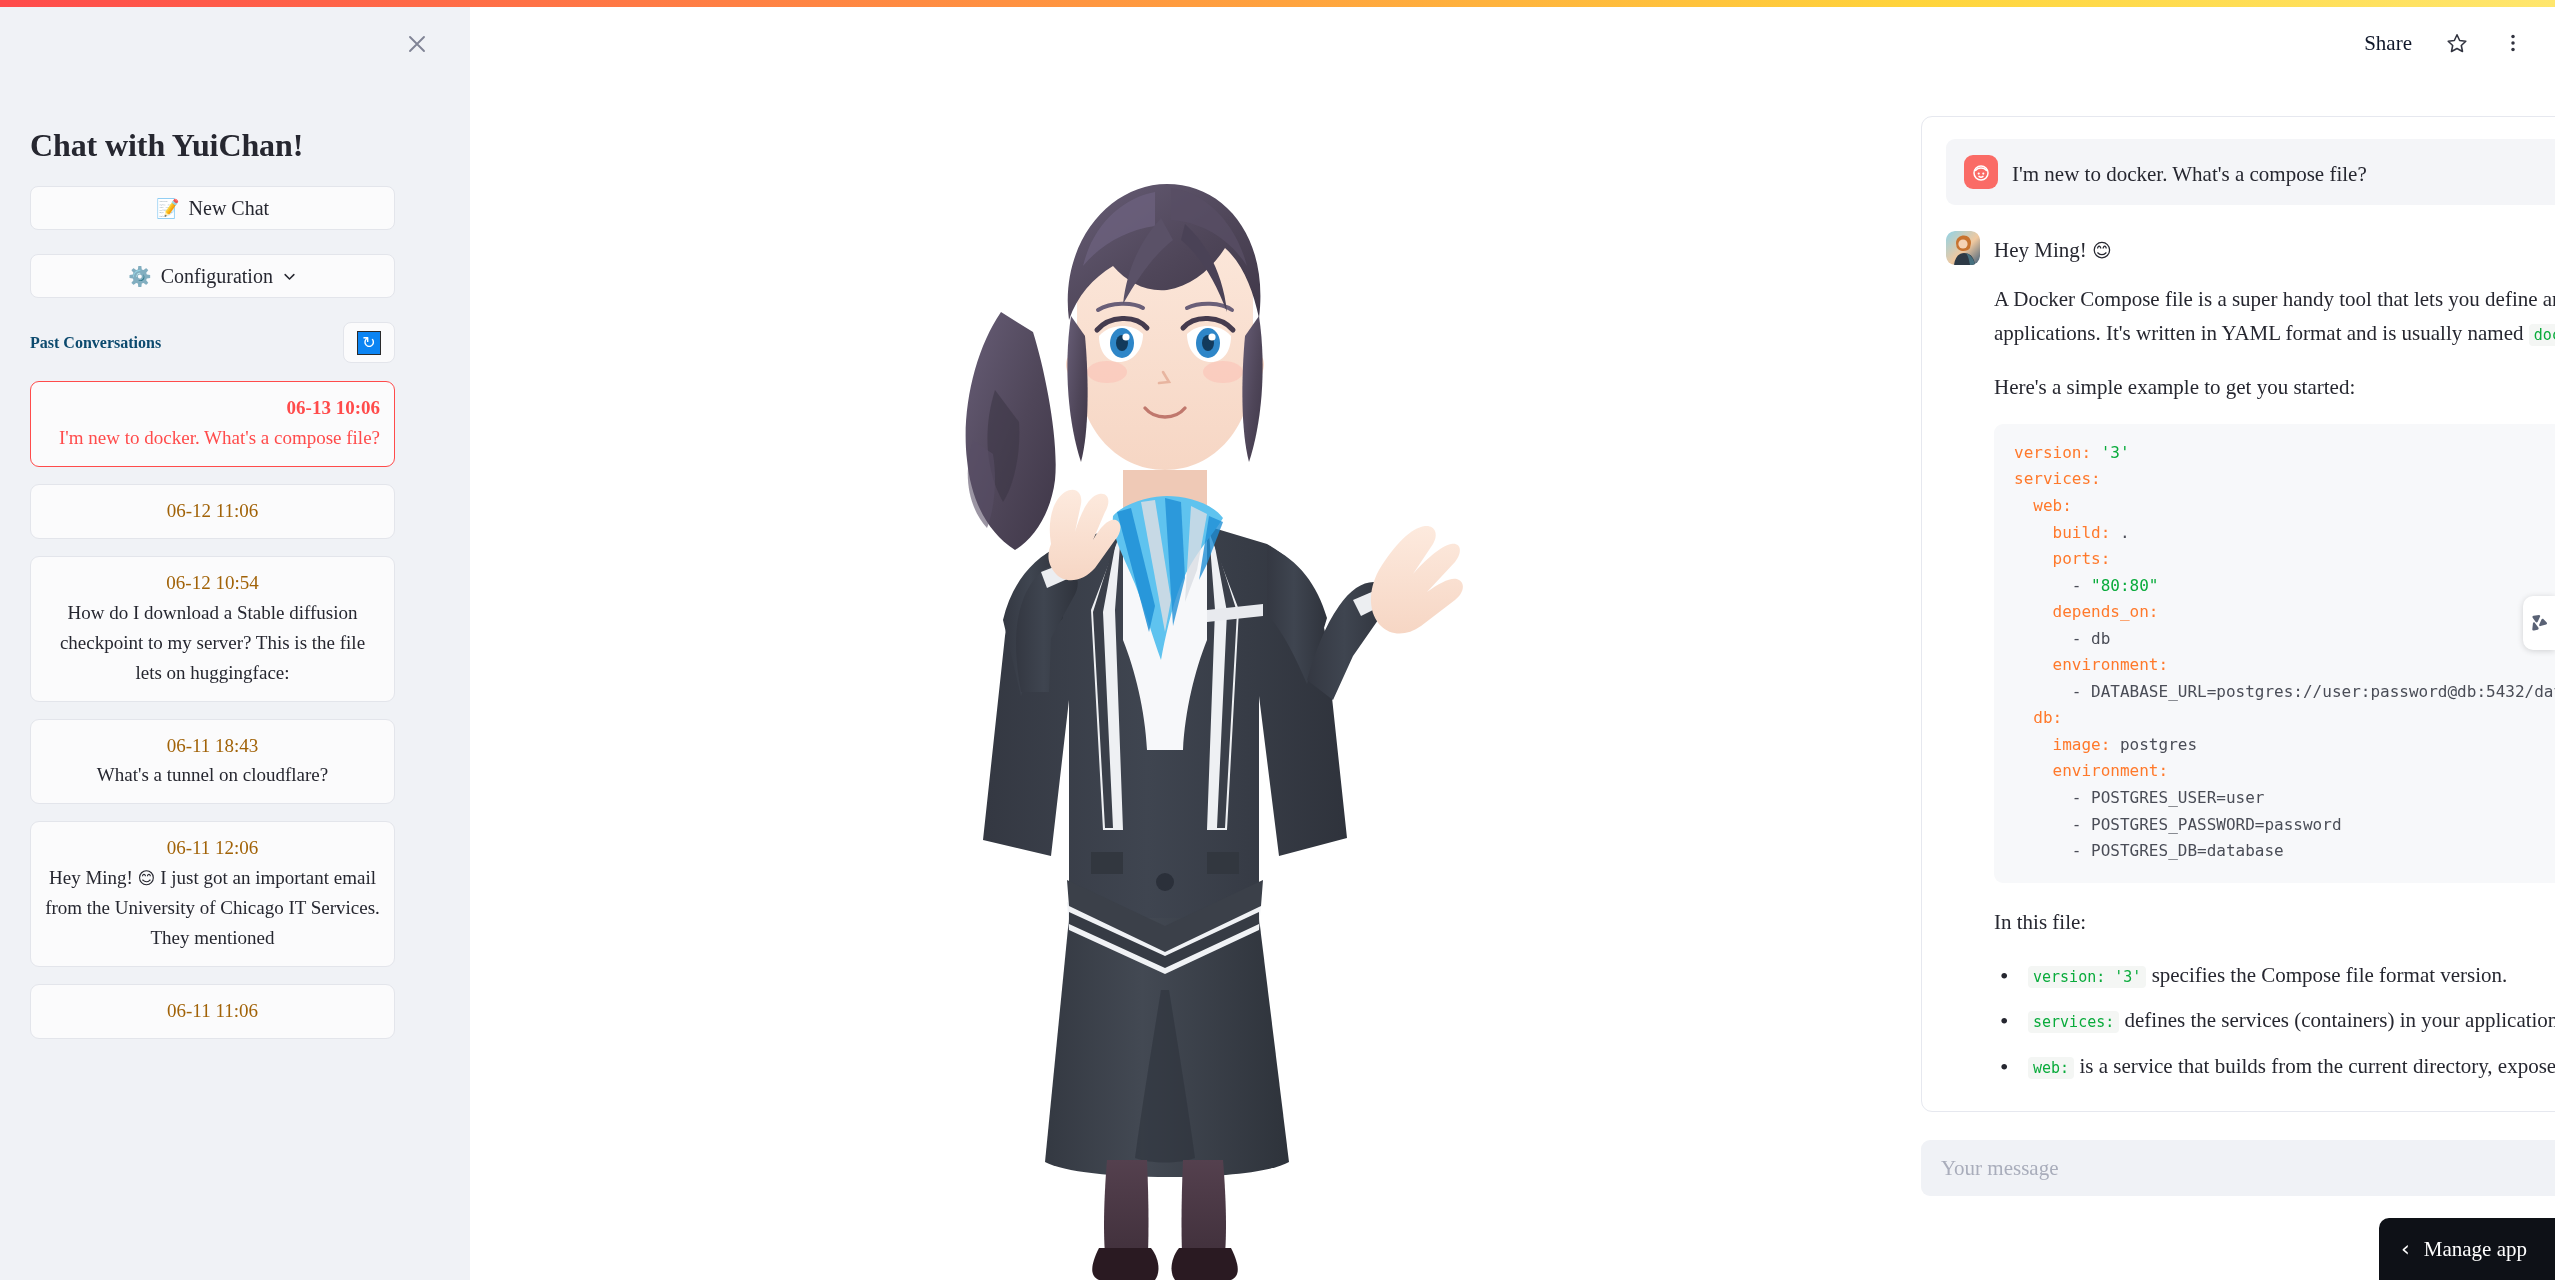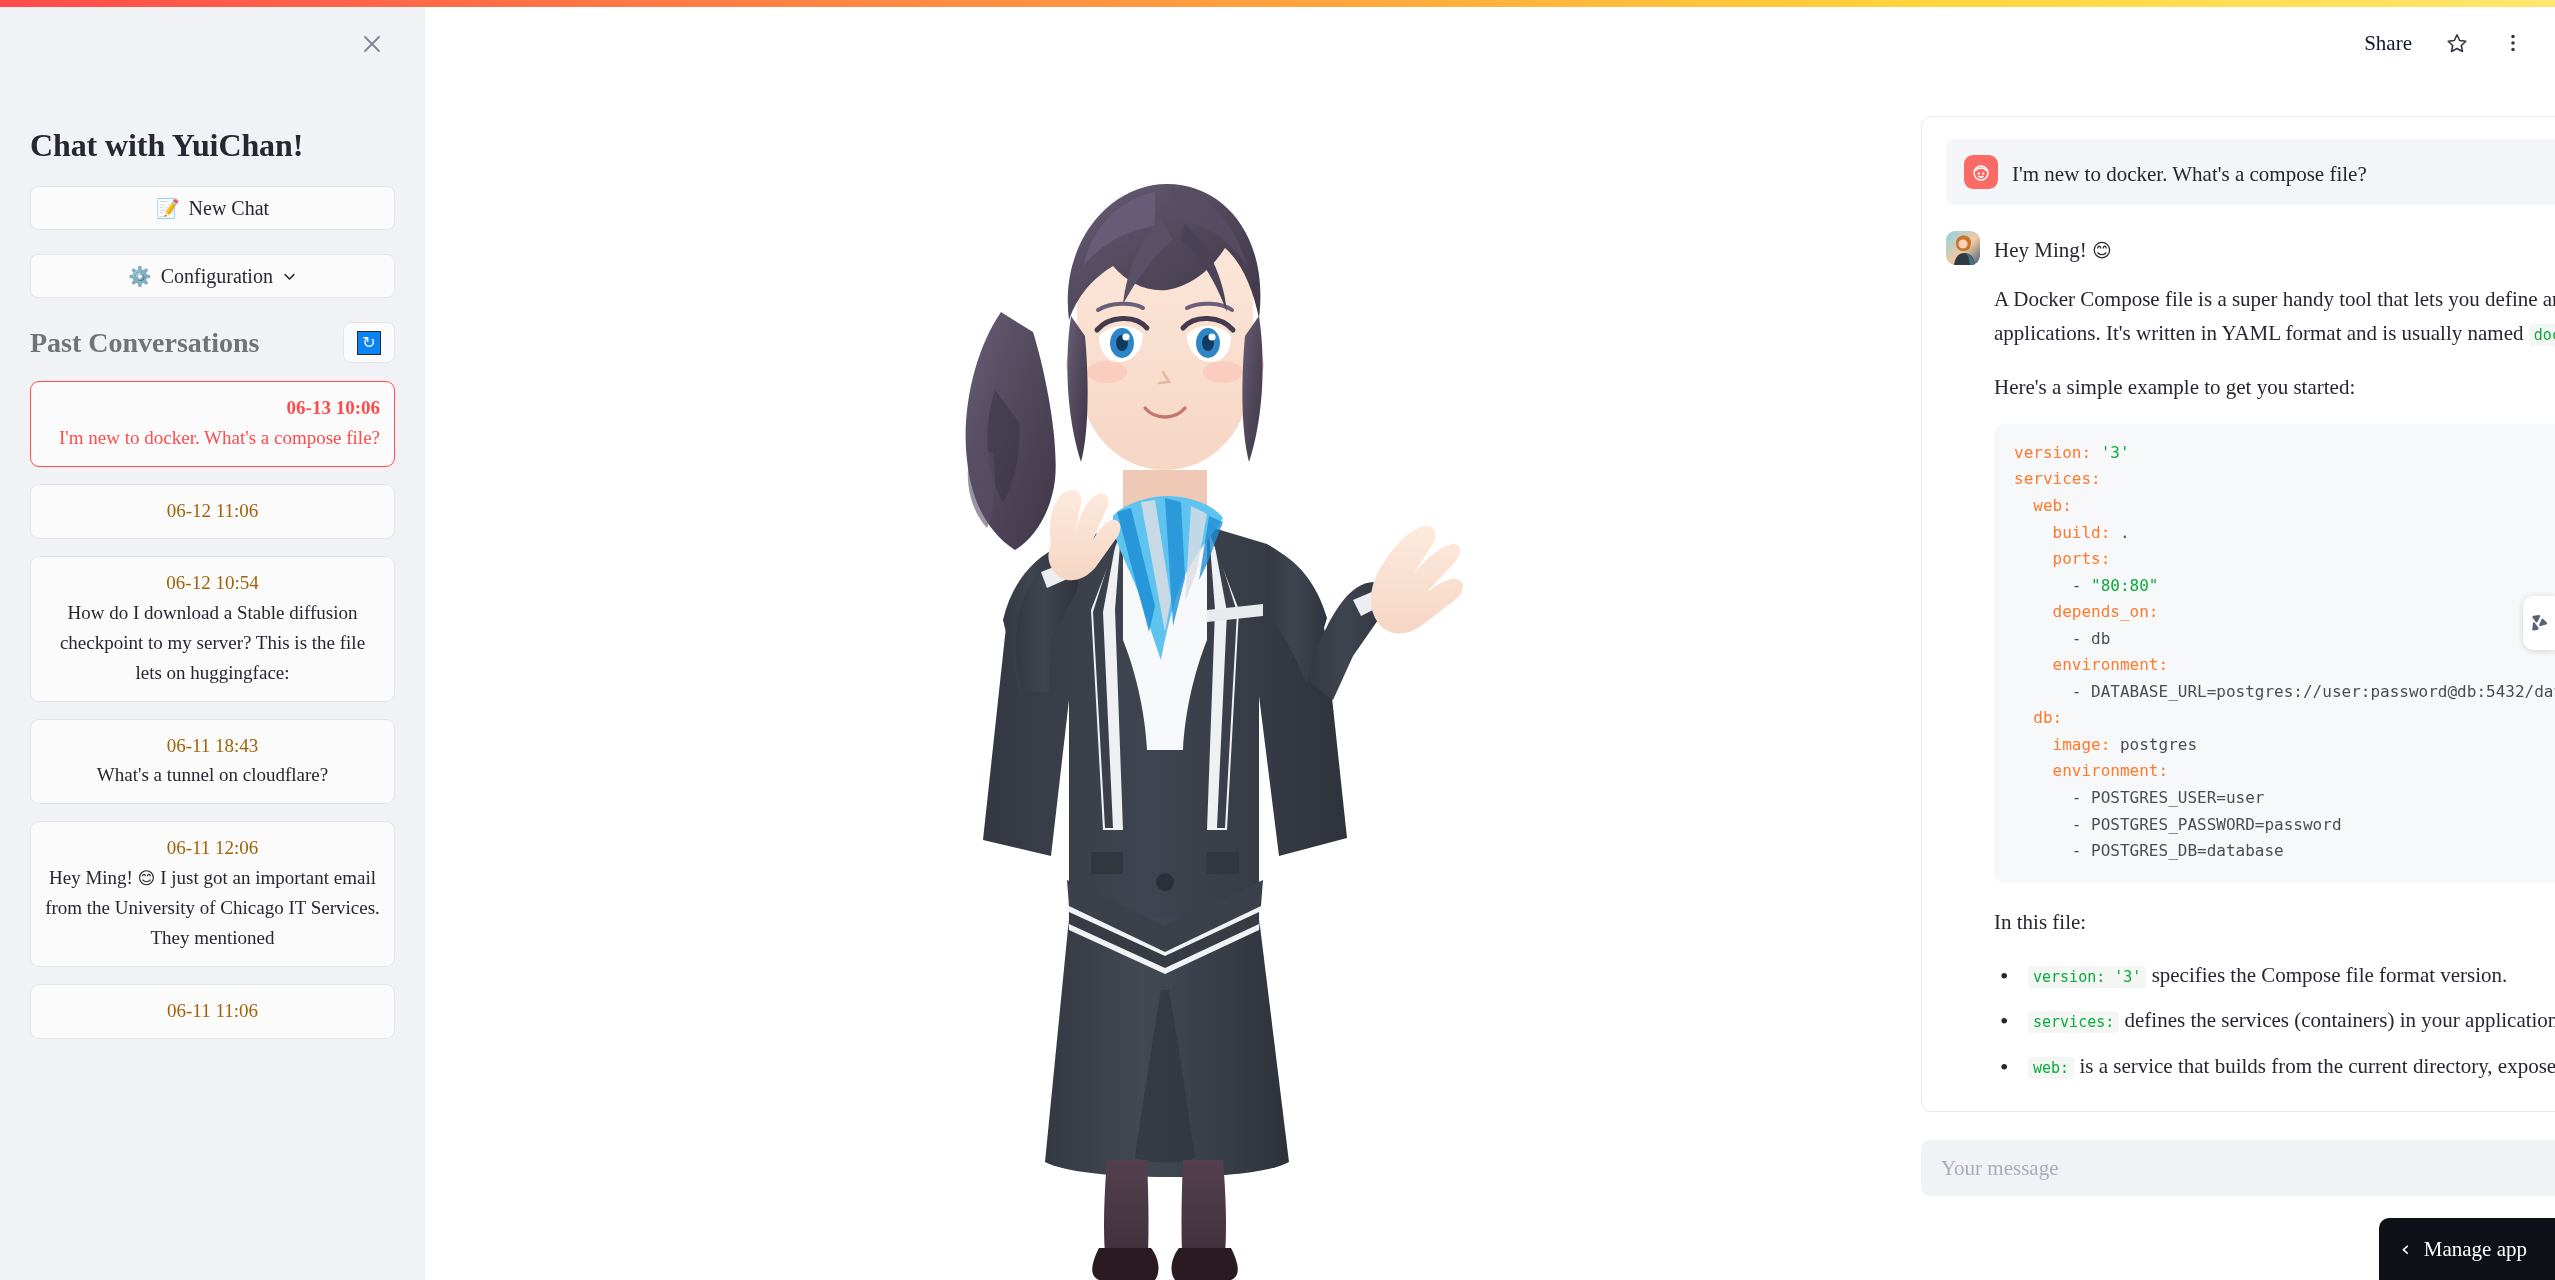--- a/index.html
+++ b/index.html
@@ -19,21 +19,21 @@
     width: 2555px;
     height: 7px;
     background: linear-gradient(90deg, #ff4b4b 0%, #ff7a45 25%, #ffa23e 50%, #ffd43b 75%, #ffe66d 100%);
     z-index: 60;
   }
 
   
   #sidebar {
     position: absolute;
     top: 0; left: 0;
-    width: 425px;
+    width: 470px;
     height: 1280px;
     background: #f0f2f6;
     overflow: hidden;
     z-index: 40;
   }
   #sidebar-close {
     position: absolute;
     top: 25px;
     right: 34px;
     width: 38px; height: 38px;
@@ -80,23 +80,23 @@
   .side-btn .emj { font-size: 19px; line-height: 1; font-family: "DejaVu Sans", sans-serif; }
   .side-btn svg { width: 15px; height: 15px; }
 
   #past-row {
     display: flex;
     align-items: center;
     justify-content: space-between;
     margin-bottom: 18px;
   }
   #past-label {
-    font-size: 28px;
+    font-size: 16px;
     font-weight: 700;
-    color: #737373;
+    color: #0c4a6e;
   }
   #refresh-btn {
     width: 52px; height: 41px;
     background: #fbfbfc;
     border: 1px solid #e3e5eb;
     border-radius: 8px;
     display: flex; align-items: center; justify-content: center;
     cursor: pointer;
   }
   #refresh-btn .glyph {

